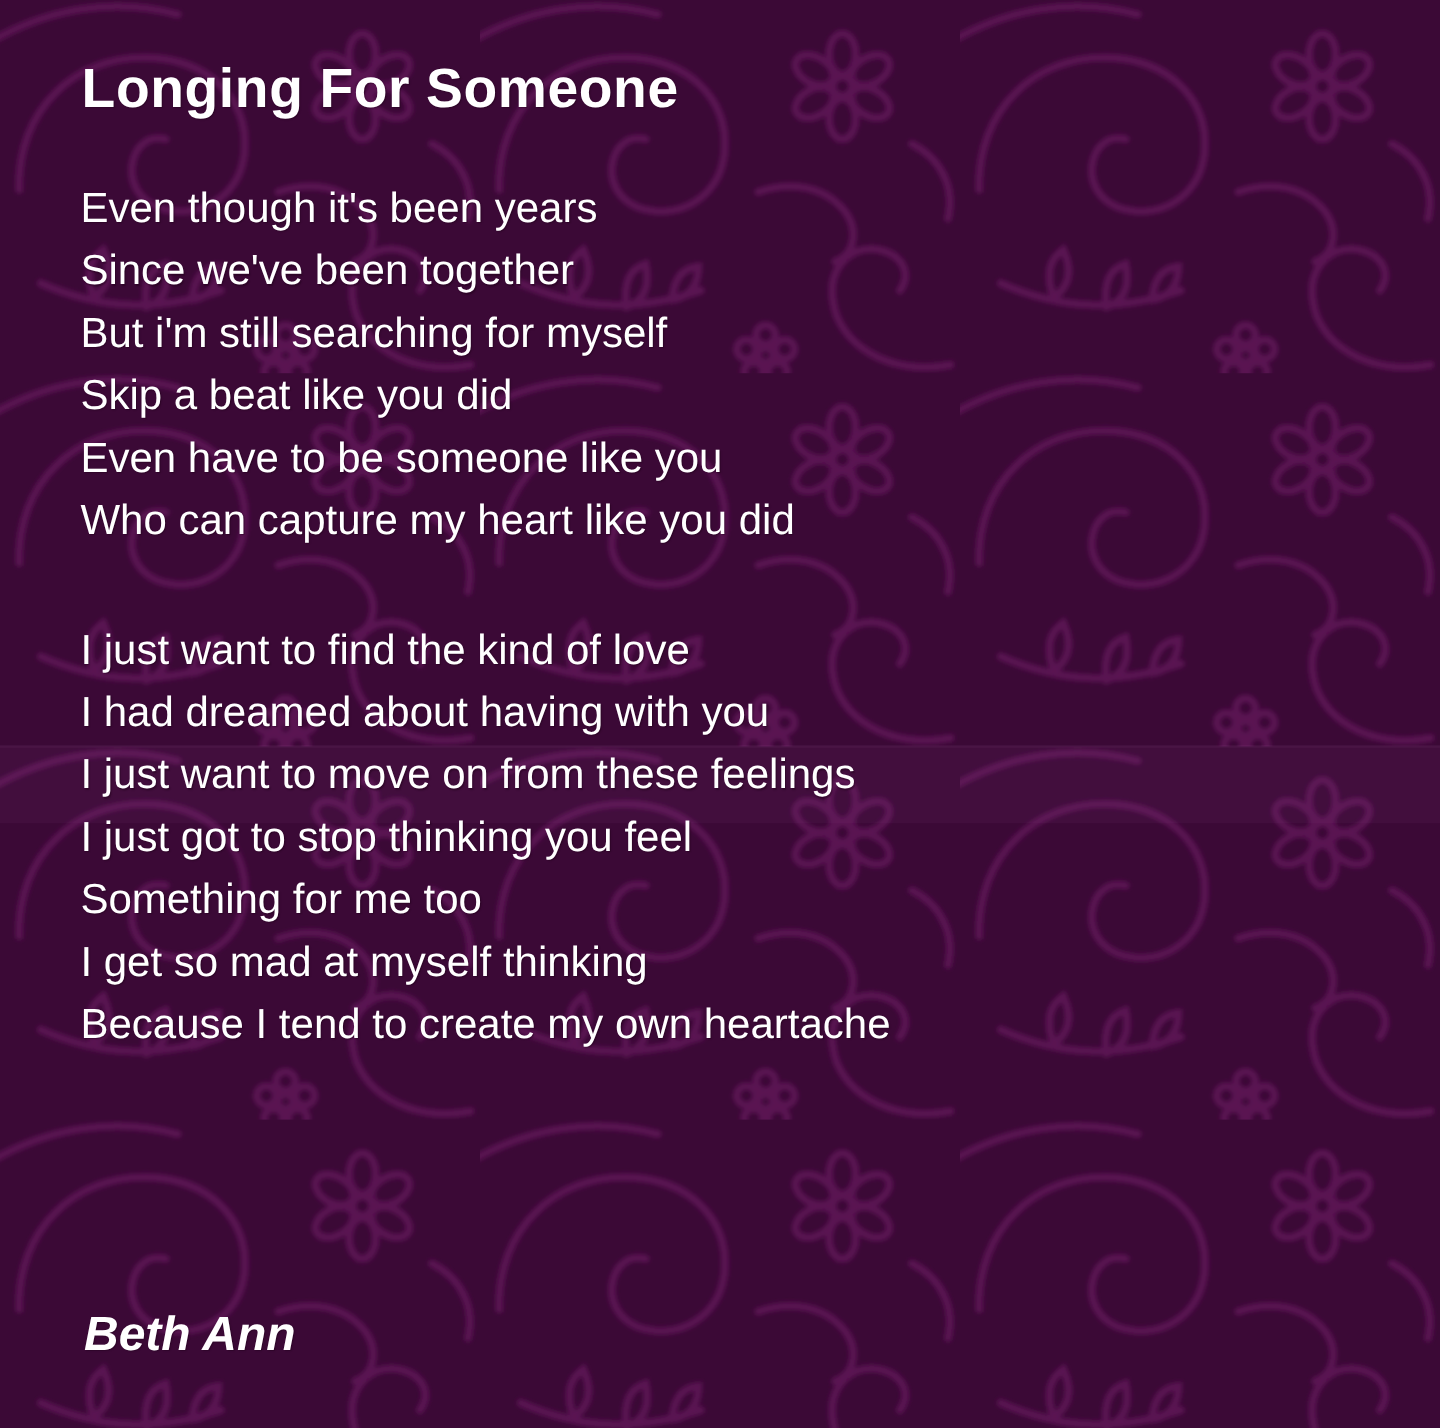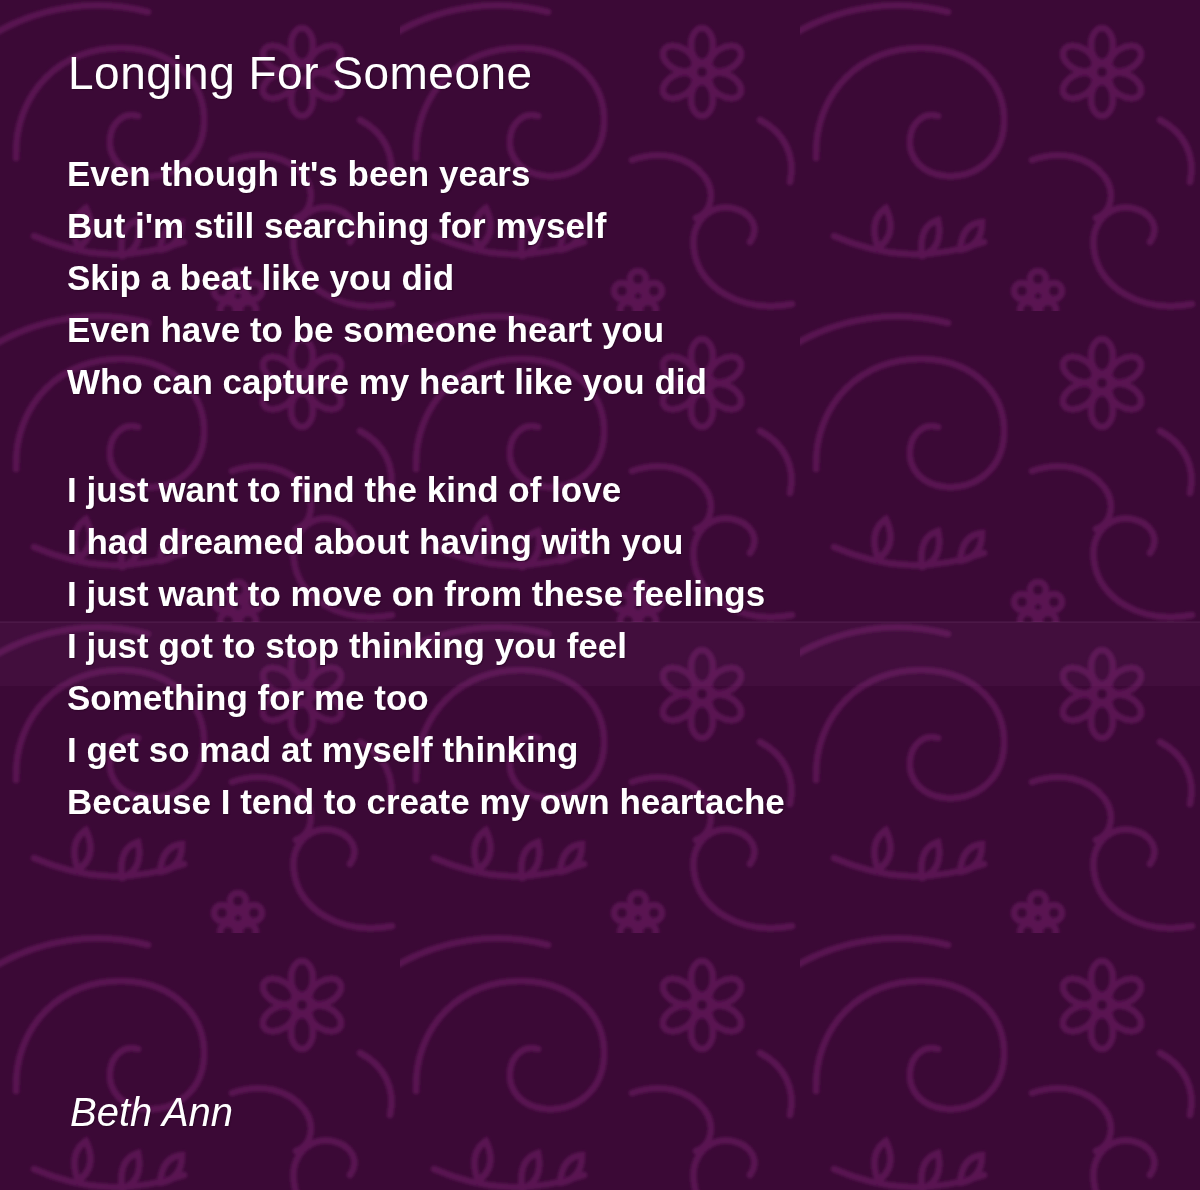--- a/index.html
+++ b/index.html
@@ -17,48 +17,48 @@
     width: 1200px; height: 1190px;
     display: block;
   }
   .title {
     position: absolute;
     left: 68px;
     top: 46px;
     margin: 0;
     font-size: 46px;
     line-height: 1.2;
-    font-weight: normal;
+    font-weight: bold;
     color: #ffffff;
     letter-spacing: 0.5px;
     text-shadow: 1px 1px 1px rgba(30,0,25,0.45);
     white-space: nowrap;
   }
   .poem {
     position: absolute;
     left: 67px;
     top: 148px;
   }
   .stanza { margin: 0; }
   .stanza-2 { margin-top: 56px; }
   .line {
     font-size: 35px;
-    font-weight: bold;
+    font-weight: normal;
     color: #ffffff;
     line-height: 52px;
     white-space: nowrap;
     text-shadow: 1px 1px 1px rgba(30,0,25,0.45);
   }
   .author {
     position: absolute;
     left: 70px;
     top: 1086px;
     font-size: 40px;
     font-style: italic;
-    font-weight: normal;
+    font-weight: bold;
     color: #ffffff;
     line-height: 52px;
     text-shadow: 1px 1px 1px rgba(30,0,25,0.4);
     white-space: nowrap;
   }
 </style>
 </head>
 <body>
 
 <div class="page">
@@ -110,23 +110,24 @@
 
     <rect y="622" width="1200" height="64" fill="#c77fc0" opacity="0.05"></rect>
     <rect y="621" width="1200" height="2" fill="#d998d2" opacity="0.07"></rect>
   </svg>
 
   <h1 class="title">Longing For Someone</h1>
 
   <div class="poem">
     <div class="stanza">
       <div class="line">Even though it's been years</div>
+      <div class="line">Since we've been together</div>
       <div class="line">But i'm still searching for myself</div>
       <div class="line">Skip a beat like you did</div>
-      <div class="line">Even have to be someone heart you</div>
+      <div class="line">Even have to be someone like you</div>
       <div class="line">Who can capture my heart like you did</div>
     </div>
     <div class="stanza stanza-2">
       <div class="line">I just want to find the kind of love</div>
       <div class="line">I had dreamed about having with you</div>
       <div class="line">I just want to move on from these feelings</div>
       <div class="line">I just got to stop thinking you feel</div>
       <div class="line">Something for me too</div>
       <div class="line">I get so mad at myself thinking</div>
       <div class="line">Because I tend to create my own heartache</div>

